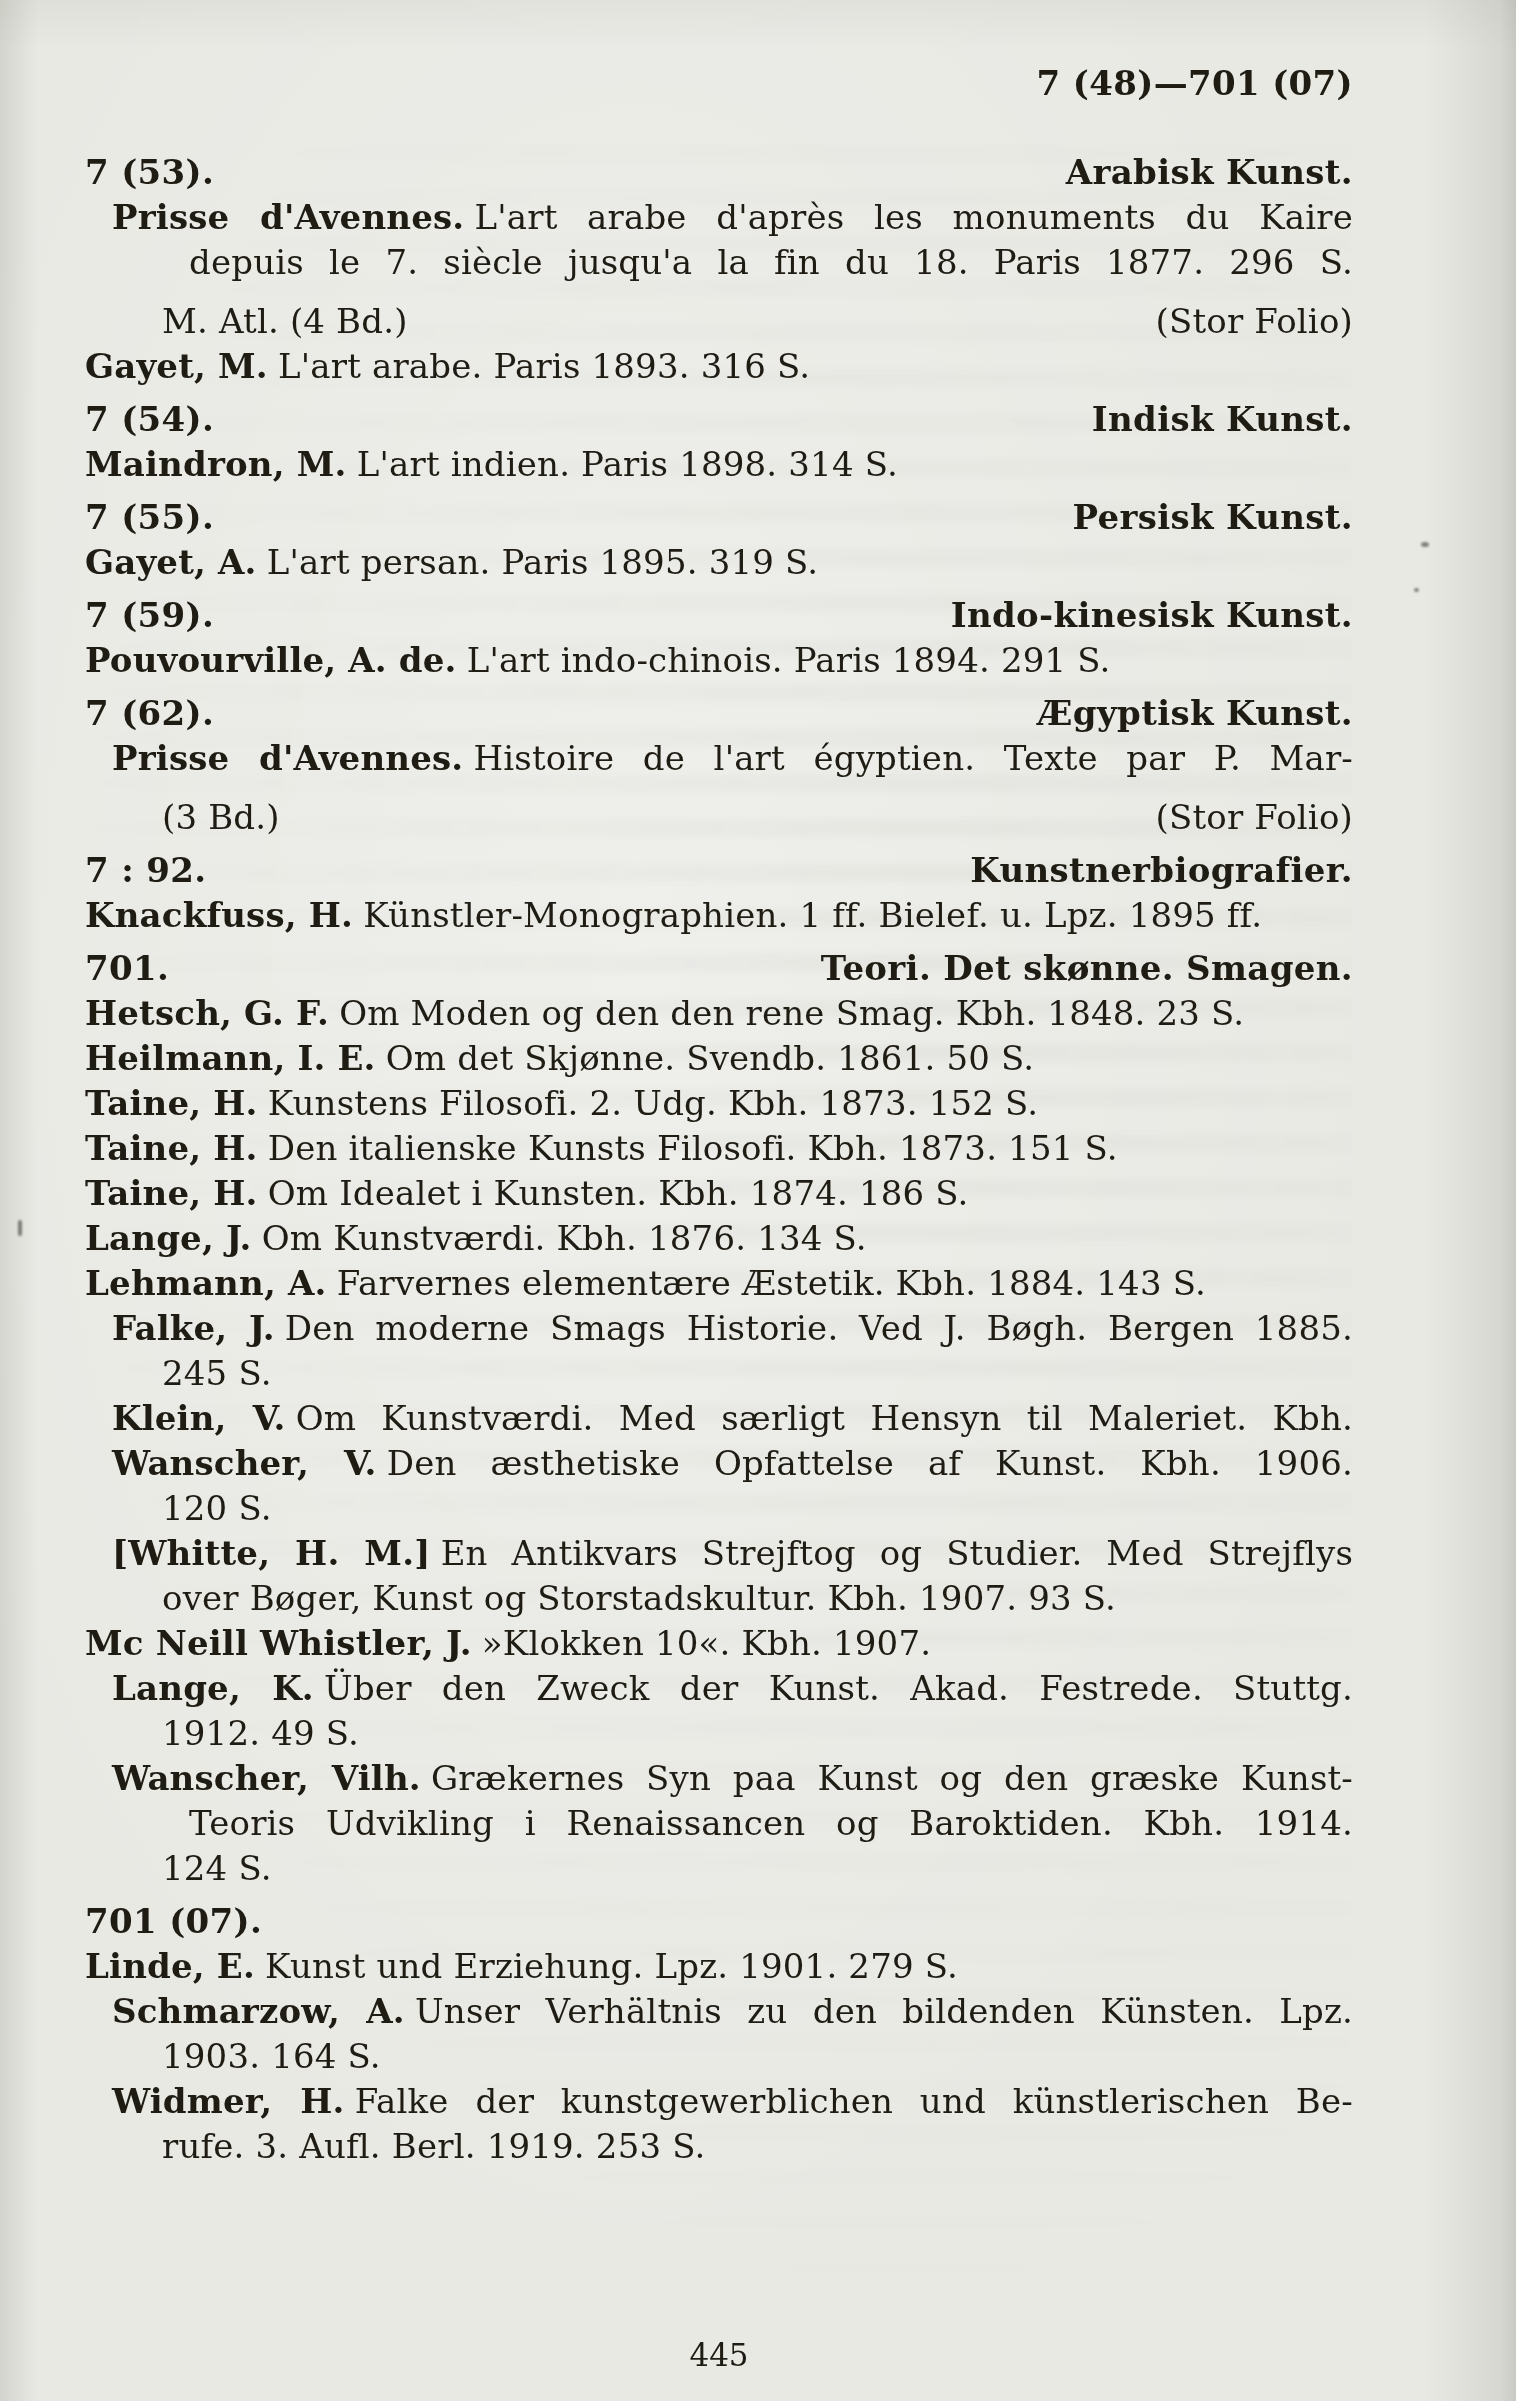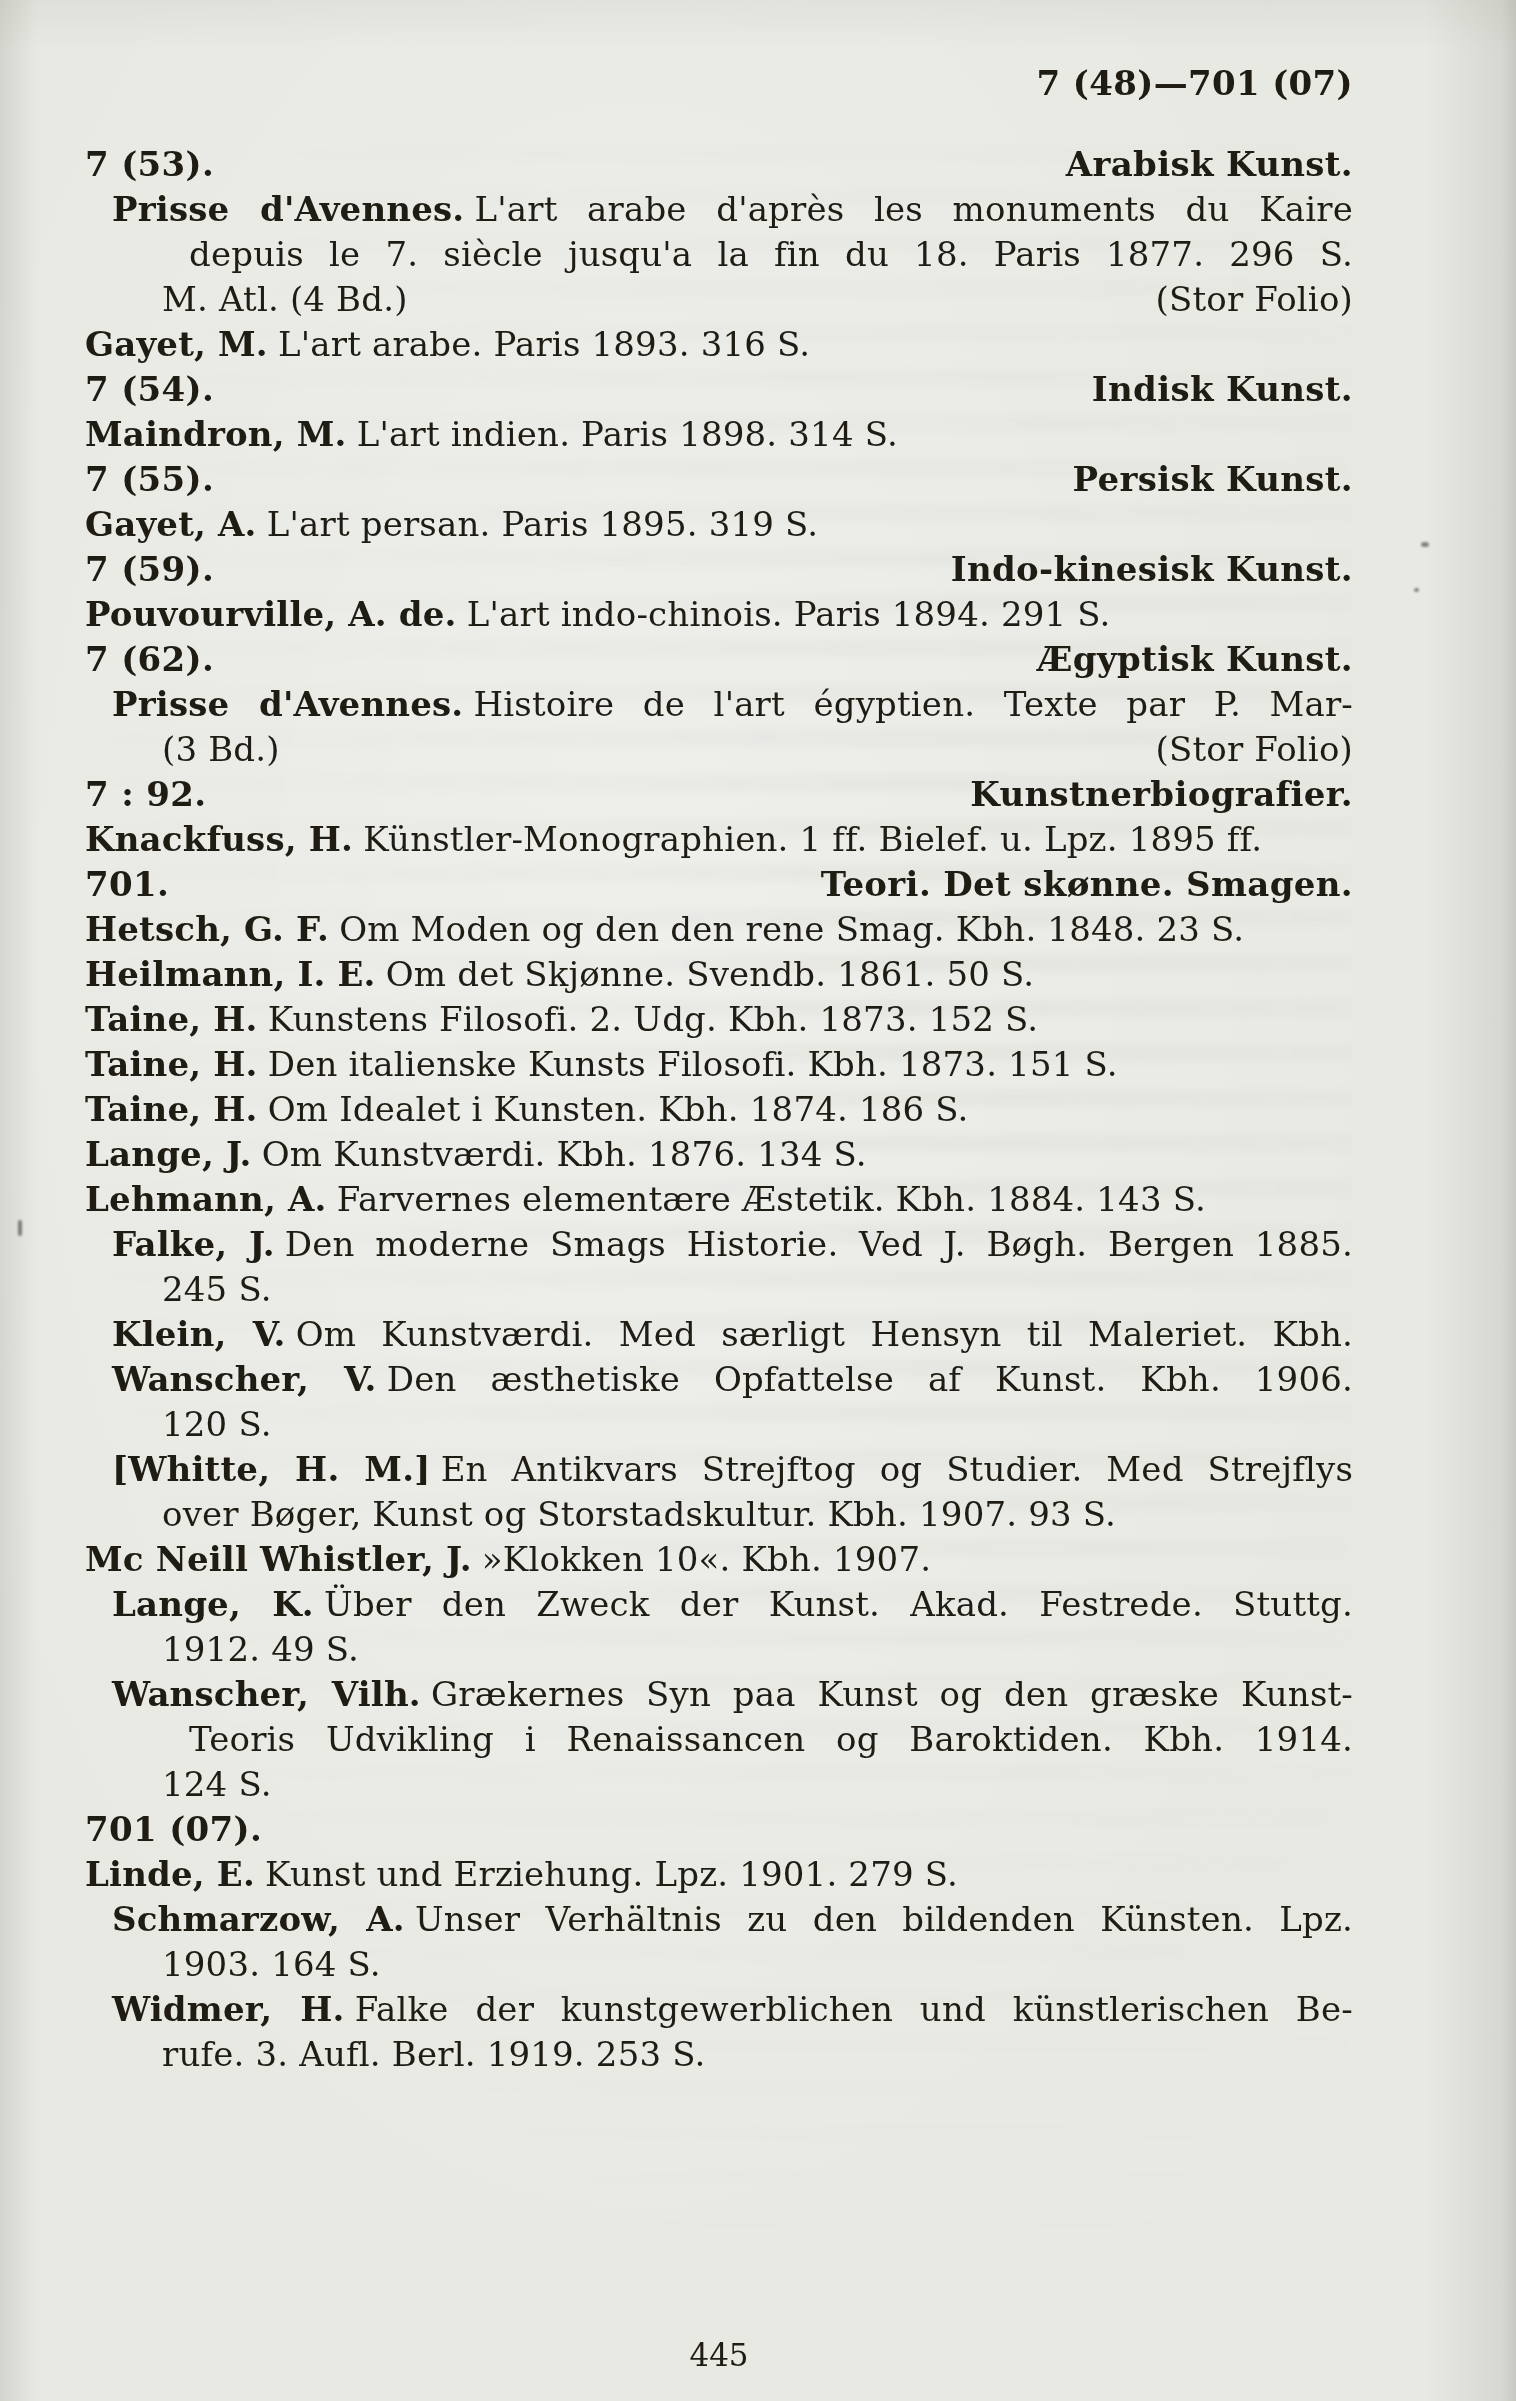--- a/index.html
+++ b/index.html
@@ -76,40 +76,42 @@
   .section-header {
     display: flex;
     justify-content: space-between;
     align-items: baseline;
     height: 45px;
     line-height: 45px;
     font-size: 34px;
     font-weight: bold;
     letter-spacing: 0.01em;
     white-space: nowrap;
+    margin-top: 8px;
   }
 
   .line {
     height: 45px;
     line-height: 45px;
     font-size: 34px;
     letter-spacing: 0.005em;
     text-align: justify;
     text-align-last: left;
   }
 
   .line.cont { padding-left: 77px; }
 
   .line.fill { text-align-last: justify; margin-left: 27px; }
 
   .line.with-note {
     display: flex;
     justify-content: space-between;
     align-items: baseline;
     text-align: left;
+    margin-top: 14px;
   }
 
   .author {
     font-weight: bold;
     margin-right: 0.30em;
   }
 
   .page-number {
     position: absolute;
     left: 85px;

